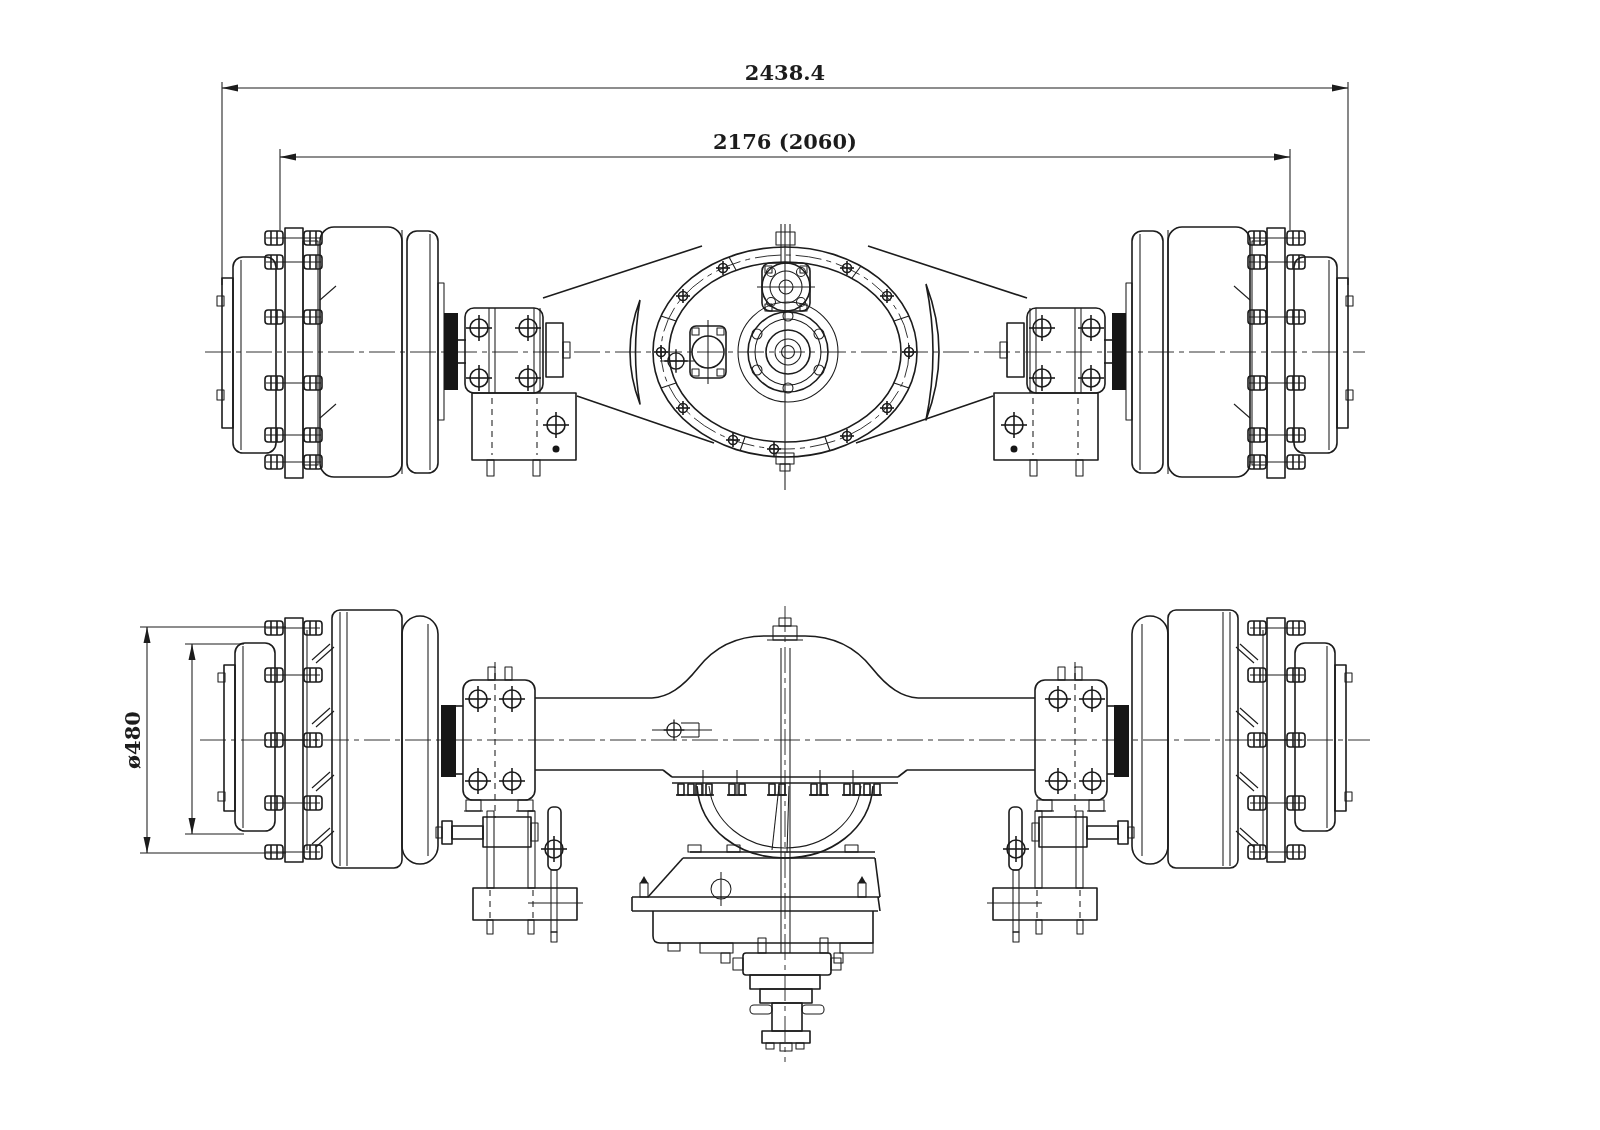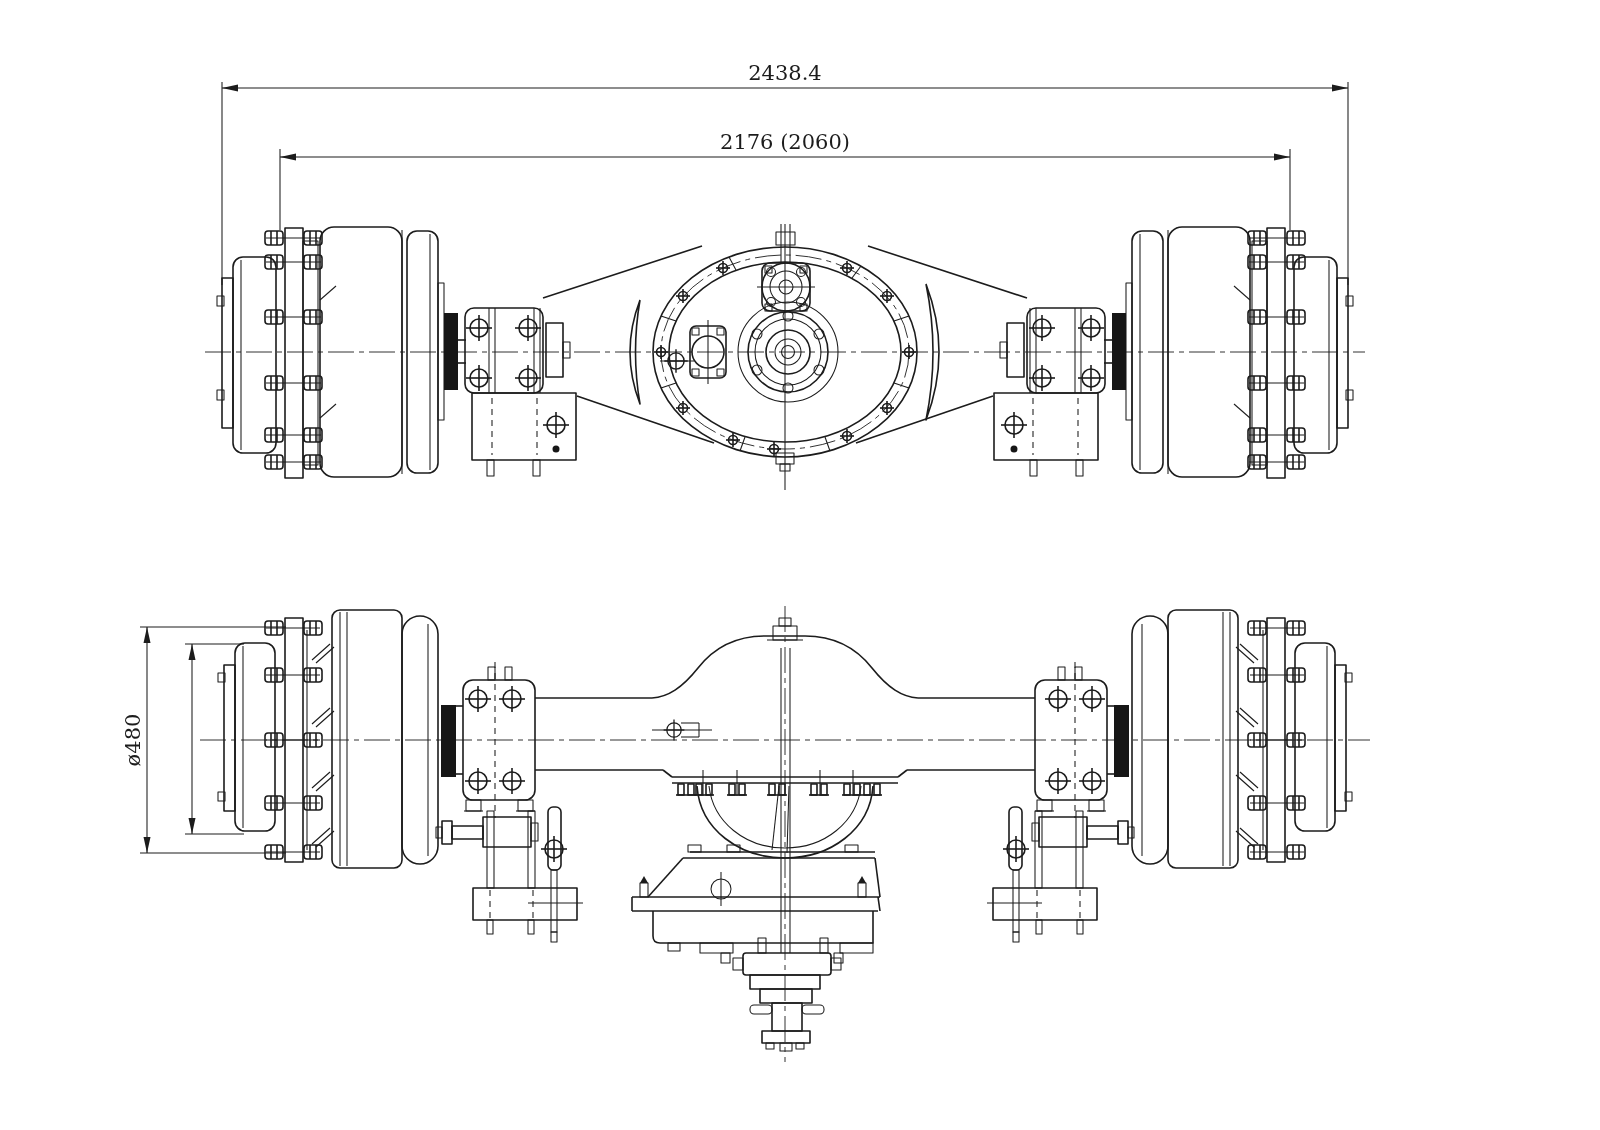--- a/index.html
+++ b/index.html
@@ -1,16 +1,16 @@
 <!DOCTYPE html>
 <html><head>
 <meta charset="utf-8">
 <style>
   html,body{margin:0;padding:0;background:#ffffff;}
-  #stage{position:relative;width:1600px;height:1130px;background:#ffffff;overflow:hidden;}
+  #stage{position:relative;width:1600px;height:1130px;background:#ffffff;overflow:hidden;font-weight:bold;}
   svg{display:block;}
   svg line, svg path, svg rect, svg circle, svg ellipse, svg polyline{
     stroke:#1c1c1c; fill:none; stroke-width:1.6; stroke-linejoin:round; stroke-linecap:butt;
   }
   .thin{stroke-width:1.05;}
   .cl{stroke-width:0.9; stroke-dasharray:26 5 5 5;}
   .dash{stroke-width:1.05; stroke-dasharray:6 5;}
   .dim{stroke-width:1.05;}
   .fillb{fill:#161616; stroke:none;}
   .arr{fill:#1c1c1c; stroke:none;}

